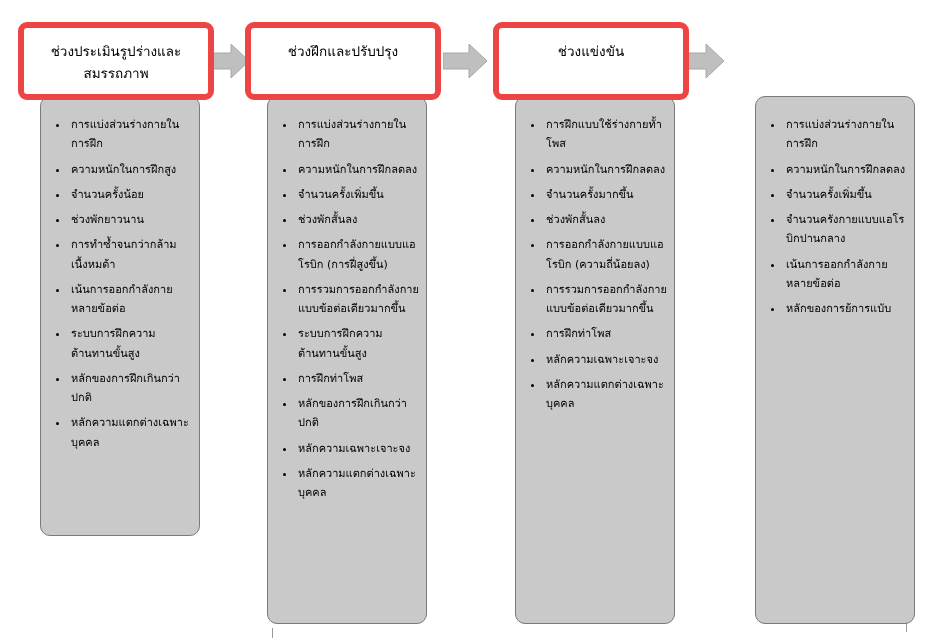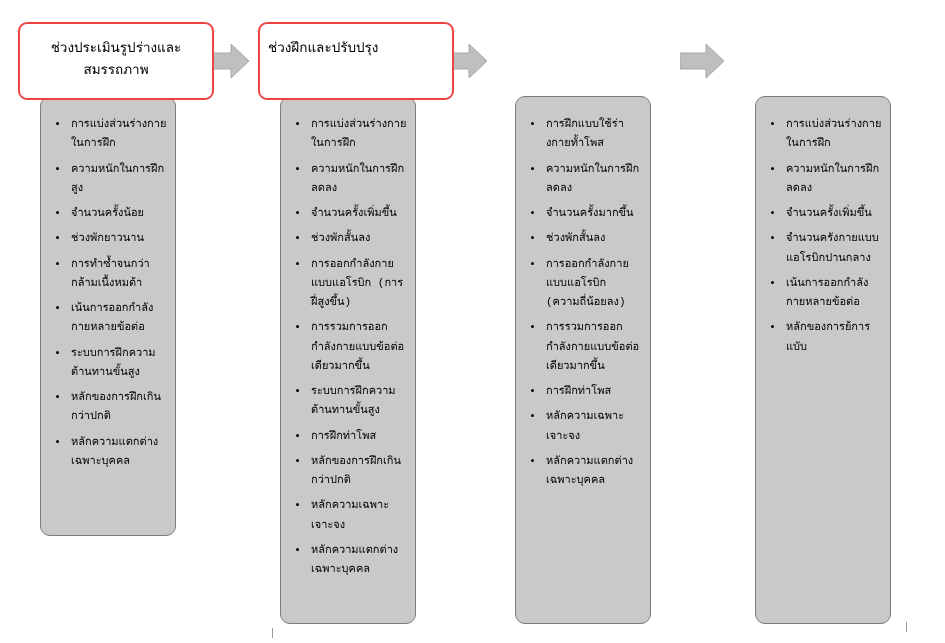--- a/index.html
+++ b/index.html
@@ -19,61 +19,61 @@
     width: 945px;
     height: 643px;
   }
   .column {
     position: absolute;
     top: 0;
     width: 200px;
     height: 643px;
   }
   .col-0 { left: 18px; }
-  .col-1 { left: 258px; }
+  .col-1 { left: 245px; }
   .col-2 { left: 493px; }
   .col-3 { left: 733px; }
 
   
   .header-box {
     position: absolute;
     top: 22px;
     left: 0;
     width: 196px;
     min-height: 78px;
-    border: 2px solid #ef4444;
+    border: 6px solid #ef4444;
     border-radius: 9px;
     background: #ffffff;
     box-sizing: border-box;
     display: flex;
     align-items: flex-start;
+    justify-content: center;
     padding-top: 12px;
     z-index: 3;
   }
   .header-text {
     font-size: 13.5px;
     line-height: 1.65;
     color: #000000;
     text-align: center;
     font-weight: normal;
     padding: 0 8px;
   }
 
   
   .body-box {
     position: absolute;
     left: 22px;
-    width: 136px;
+    width: 160px;
     background: #c9c9c9;
     border: 1px solid #7a7a7a;
     border-radius: 10px;
     box-sizing: border-box;
     z-index: 1;
     padding: 18px 6px 14px 6px;
-    font-family: Liberation Mono, monospace;
   }
   .bullets {
     margin: 0;
     padding-left: 22px;
     list-style-type: disc;
   }
   .bullets li {
     font-size: 11px;
     line-height: 1.75;
     color: #000000;
@@ -154,20 +154,23 @@
     </div>
   </div>
 
   <div class="arrow arrow-1">
     <svg width="44" height="34" viewBox="0 0 44 34" xmlns="http://www.w3.org/2000/svg">
       <polygon points="0,9 26,9 26,0 44,17 26,34 26,25 0,25" fill="#bfbfbf" stroke="#a8a8a8" stroke-width="1"></polygon>
     </svg>
   </div>
 
   <div class="column col-2">
+    <div class="header-box">
+      <div class="header-text">ช่วงแข่งขัน</div>
+    </div>
     <div class="body-box" style="top:96px; height:528px;">
       <ul class="bullets">
         <li>การฝึกแบบใช้ร่างกายทั้าโพส</li>
         <li>ความหนักในการฝึกลดลง</li>
         <li>จำนวนครั้งมากขึ้น</li>
         <li>ช่วงพักสั้นลง</li>
         <li>การออกกำลังกายแบบแอโรบิก (ความถี่น้อยลง)</li>
         <li>การรวมการออกกำลังกายแบบข้อต่อเดียวมากขึ้น</li>
         <li>การฝึกท่าโพส</li>
         <li>หลักความเฉพาะเจาะจง</li>

